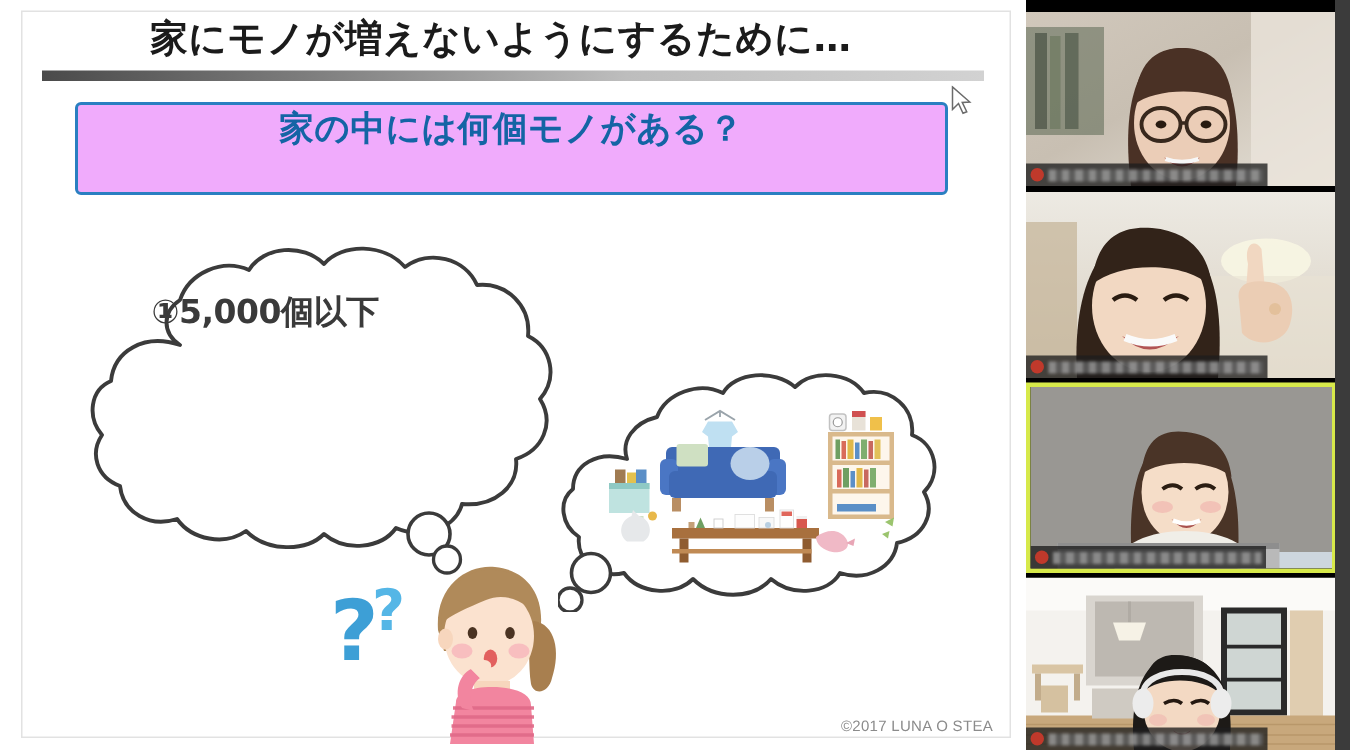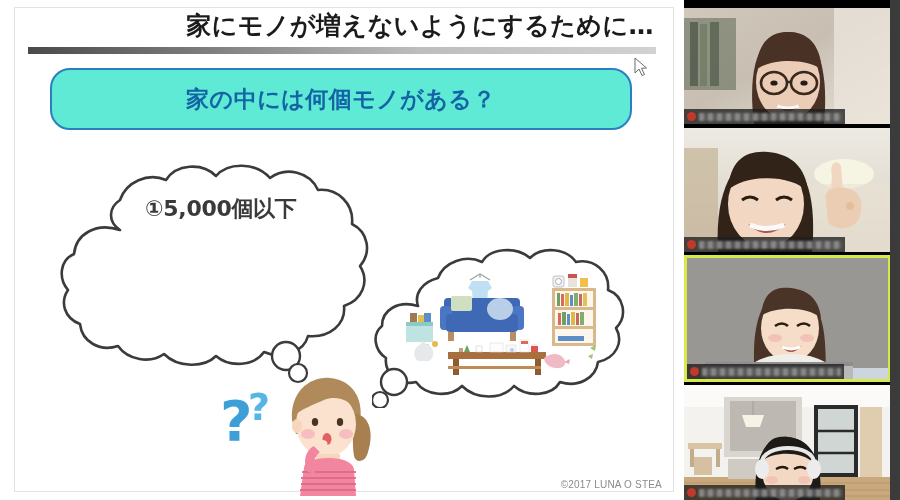--- a/index.html
+++ b/index.html
@@ -21,60 +21,59 @@
   #slide-frame {
     position: absolute;
     left: 14px; top: 7px; right: 10px; bottom: 8px;
     border: 1px solid #e2e2e2;
     background: #fff;
   }
 
   
   #slide-title {
     position: absolute; left: 14px; top: 9px; width: 640px;
-    text-align: right;
+    text-align: center;
     font-size: 25px;
     font-weight: 700;
     color: #1b1b1b;
     letter-spacing: 0.5px;
     white-space: nowrap;
     font-family: "DejaVu Sans", "Liberation Sans", sans-serif;
   }
   #title-rule {
     position: absolute; left: 28px; top: 47px; width: 628px; height: 7px;
     background: linear-gradient(to right, #4a4a4a 0%, #7d7d7d 28%, #bdbdbd 62%, #d2d2d2 100%);
   }
 
   
   #question-box {
     position: absolute; left: 50px; top: 68px;
     width: 582px; height: 62px;
     border: 2.5px solid #2a7fc1;
-    border-radius: 20px;
-    background: #5eead4;
-    display: flex; align-items: center; justify-content: center;
+    border-radius: 4px;
+    background: #f0abfc;
+    display: flex; align-items: flex-start; justify-content: center;
   }
   #question-text {
     font-size: 23px; font-weight: 700; color: #1464a5;
     letter-spacing: 0.5px;
     font-family: "DejaVu Sans", "Liberation Sans", sans-serif;
   }
 
   
   #cloud-a { position: absolute; left: 58px; top: 160px; width: 330px; height: 230px; }
   #cloud-a svg { position: absolute; left: 0; top: 0; }
   #options {
     position: absolute; left: 43px; top: 36px; width: 250px;
     line-height: 1.14;
   }
   .opt {
     font-size: 22px; font-weight: 700; color: #3a3a3a;
     white-space: nowrap; letter-spacing: -0.3px;
     font-family: "DejaVu Sans", "Liberation Sans", sans-serif;
-    margin-left: 44px;
   }
 
   
   #cloud-b { position: absolute; left: 372px; top: 248px; width: 270px; height: 160px; }
   #cloud-b svg.cloudline { position: absolute; left: 0; top: 0; }
   #room { position: absolute; left: 30px; top: 18px; width: 215px; height: 110px; }
 
   
   #girl { position: absolute; left: 270px; top: 372px; width: 110px; height: 124px; }
   

